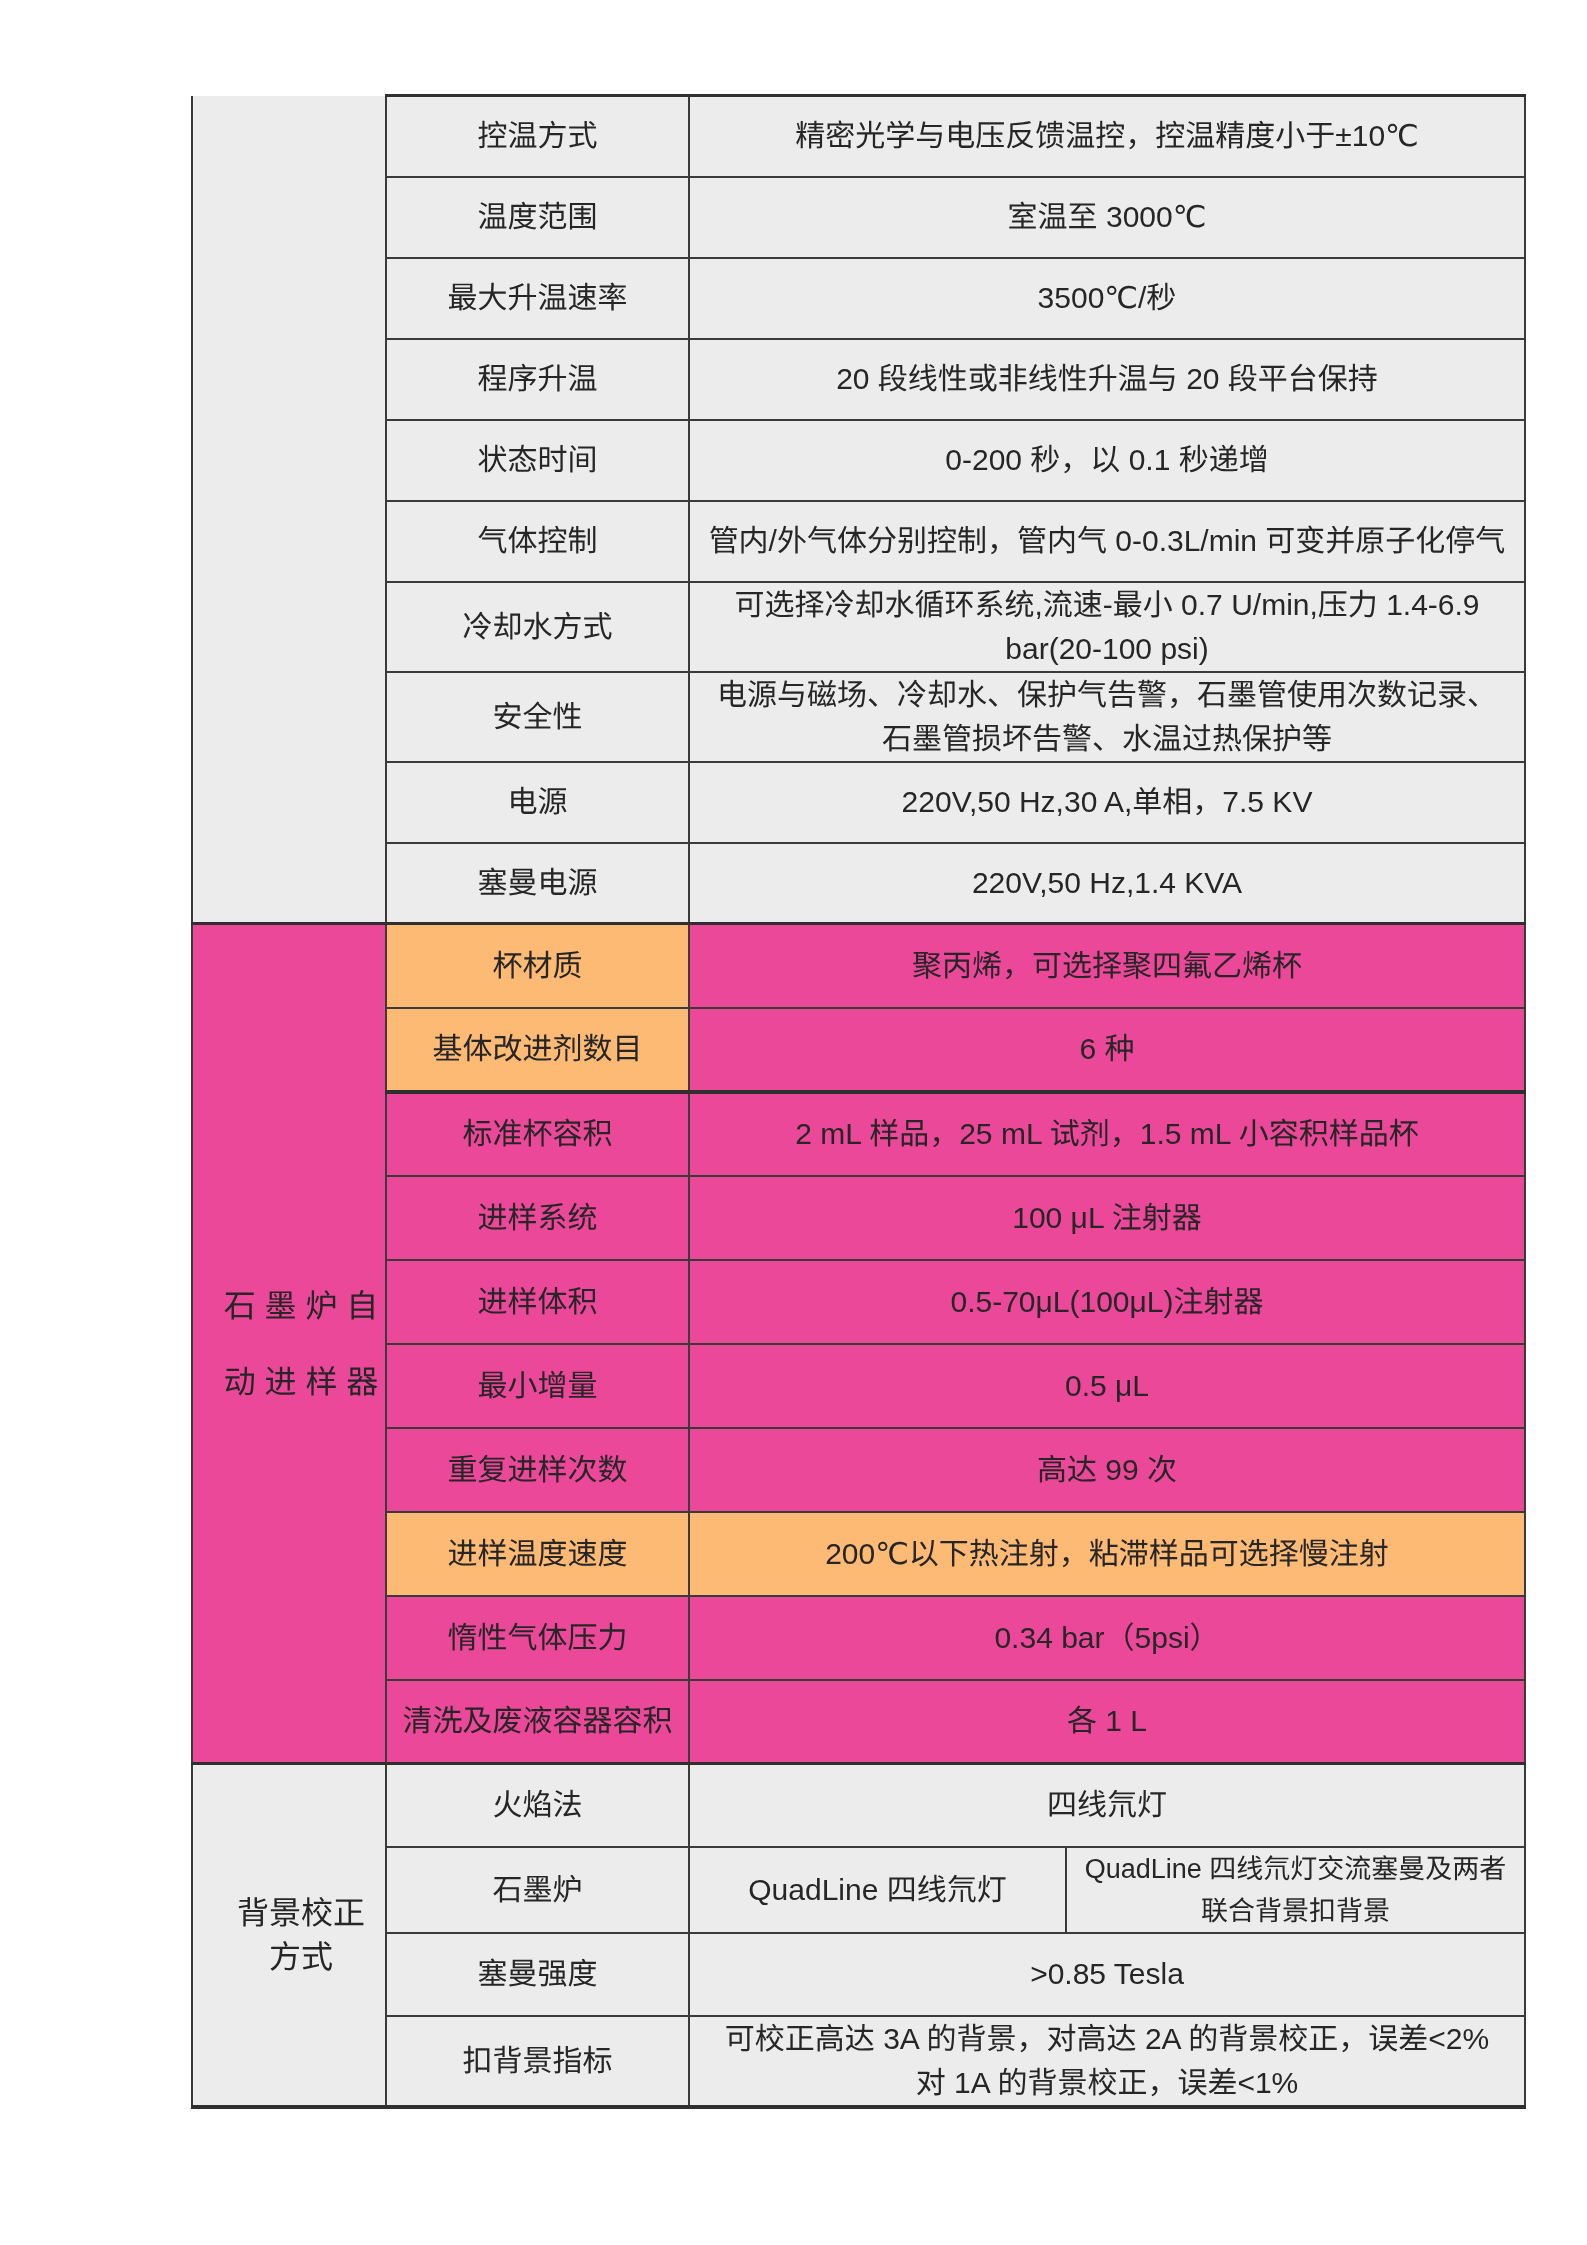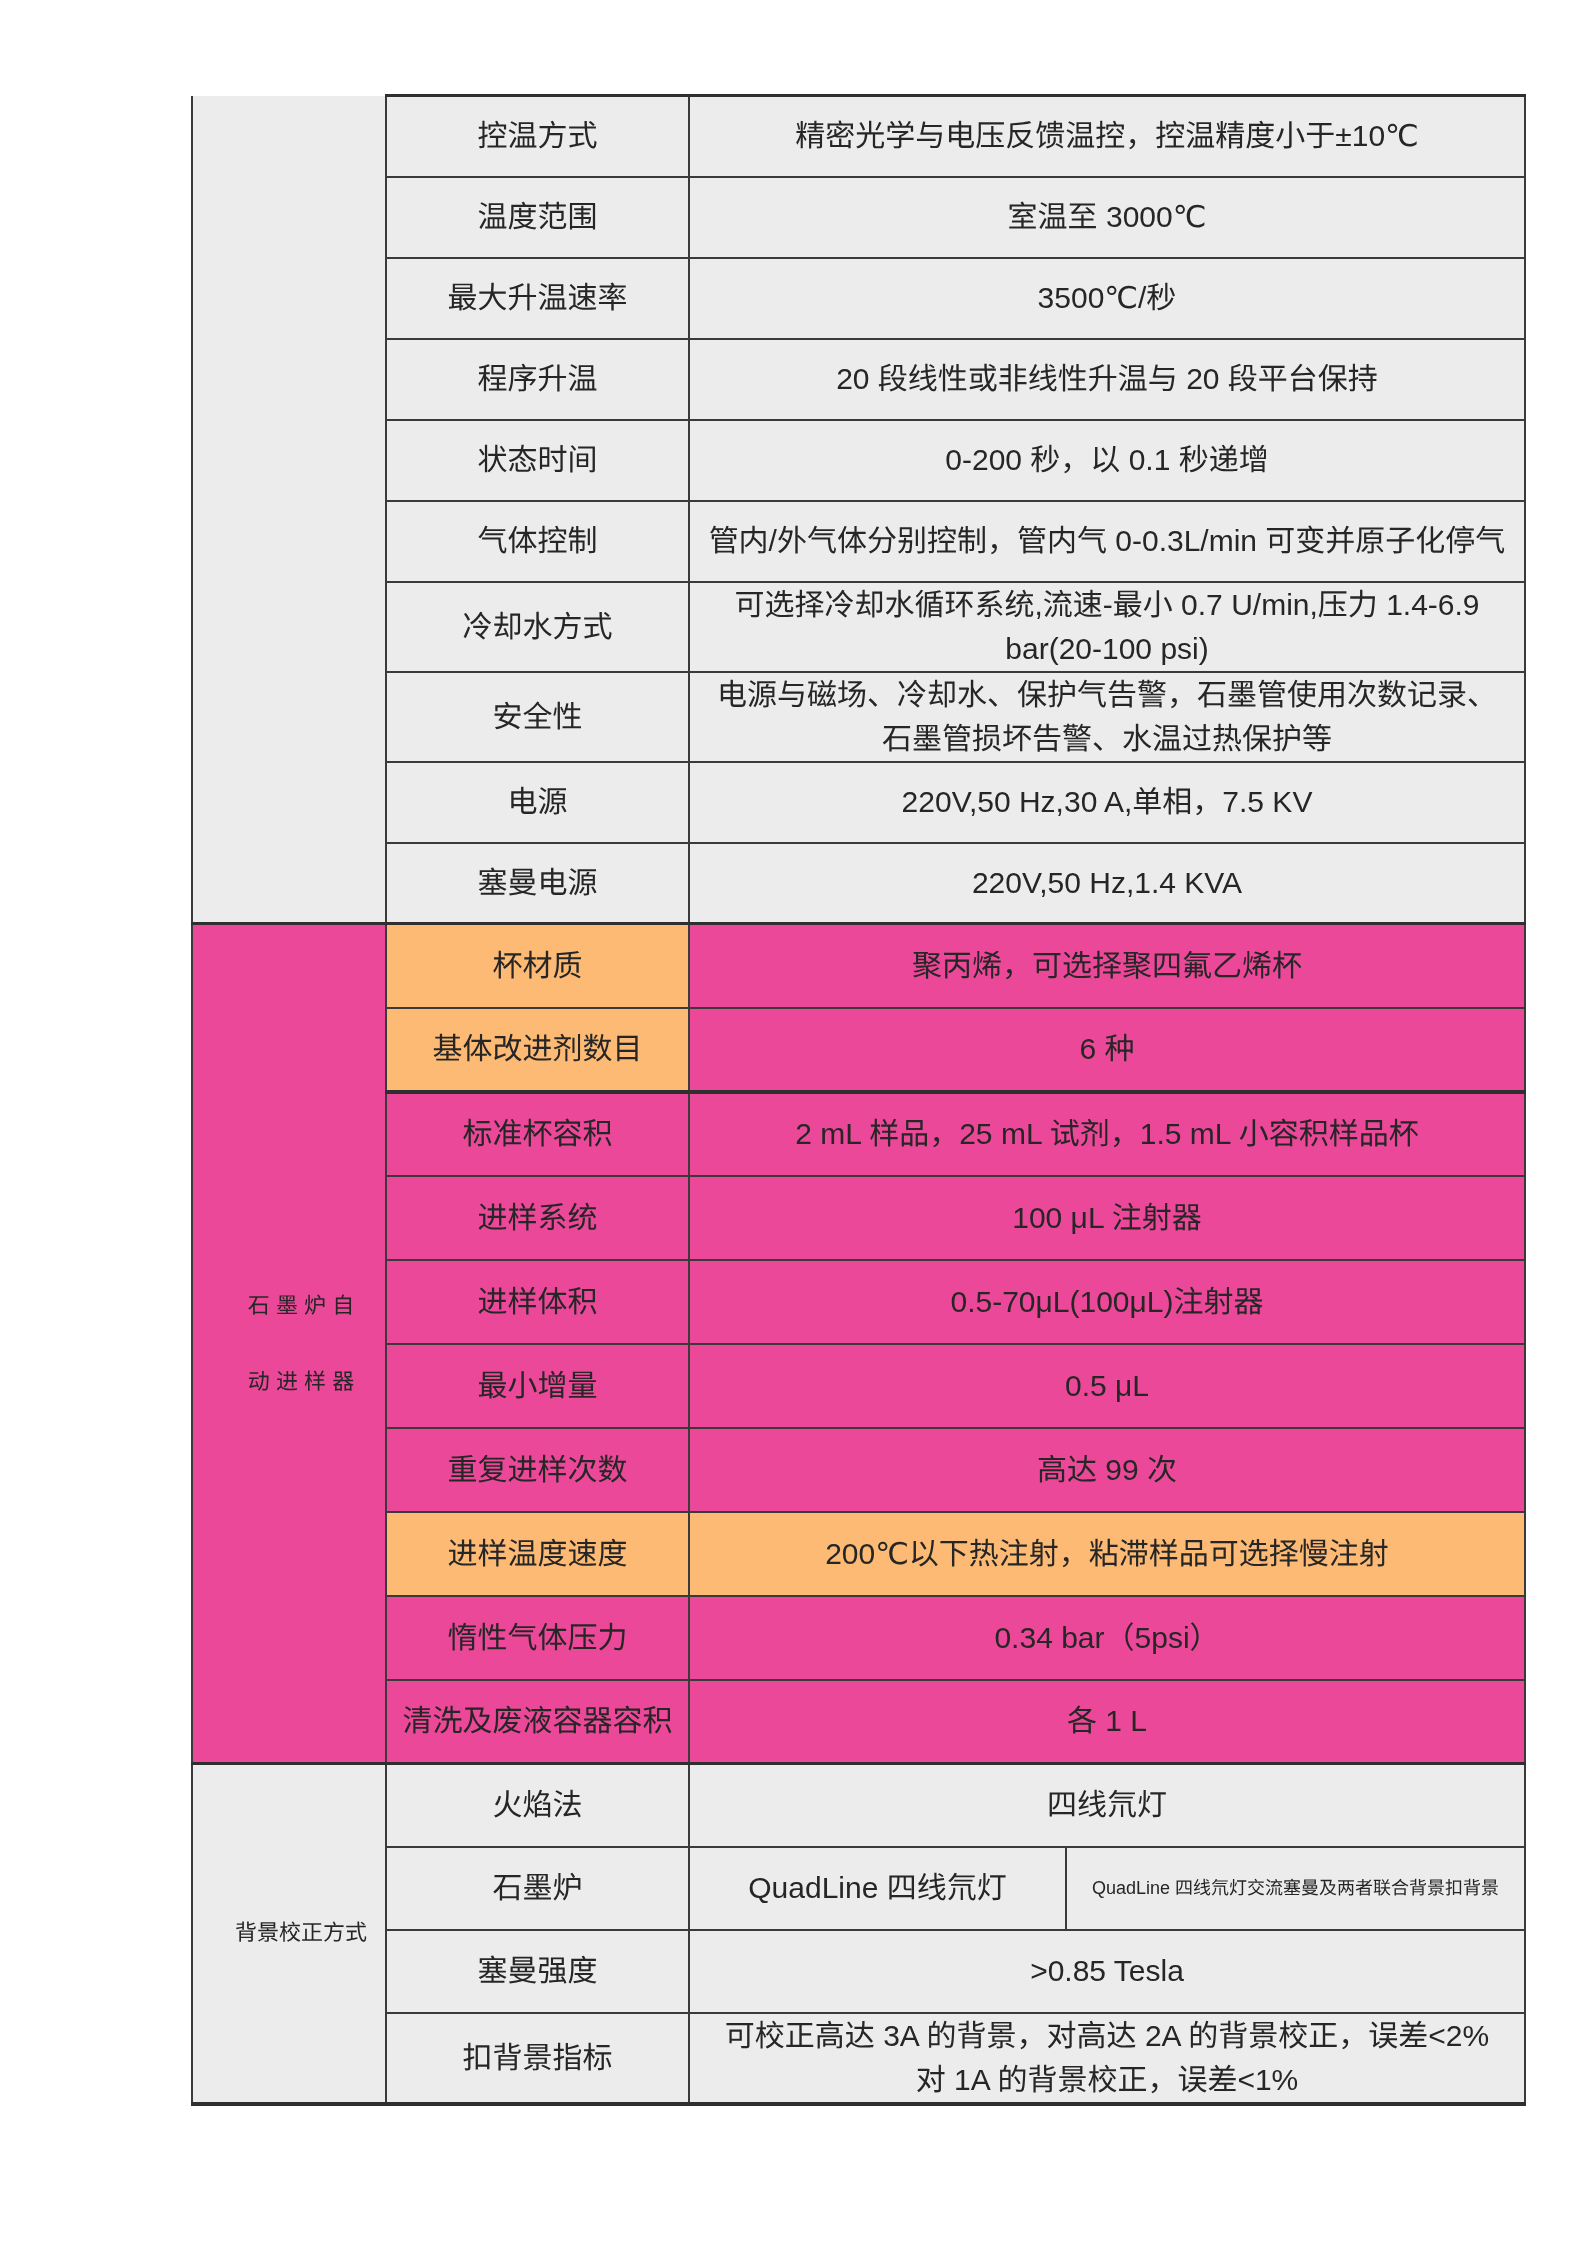--- a/index.html
+++ b/index.html
@@ -28,24 +28,24 @@
   td.bg-gray{background:#ececec;}
   td.bg-blue{background:#ec4899;}
   td.bg-white{background:#fdba74;}
   
   td.table-top{border-top:3px solid #2f2f2f;}
   td.section-top{border-top:3px solid #2f2f2f;}
   td.thick-bottom{border-bottom:4px solid #2f2f2f;}
   td.table-bottom{border-bottom:4px solid #2f2f2f;margin-left:24px;}
   td.no-top{border-top:none;}
   
-  td.cat{font-size:22px;padding-left:29px;}
+  td.cat{font-size:32px;padding-left:29px;}
   td.cat-multi{line-height:76px;}
   
-  td.cell-small{font-size:18px;line-height:42px;}
+  td.cell-small{font-size:27px;line-height:42px;}
 </style>
 </head>
 <body>
 
 <div class="page">
   <table class="spec">
     <colgroup>
       <col style="width:194px">
       <col style="width:303px">
       <col style="width:377px">

